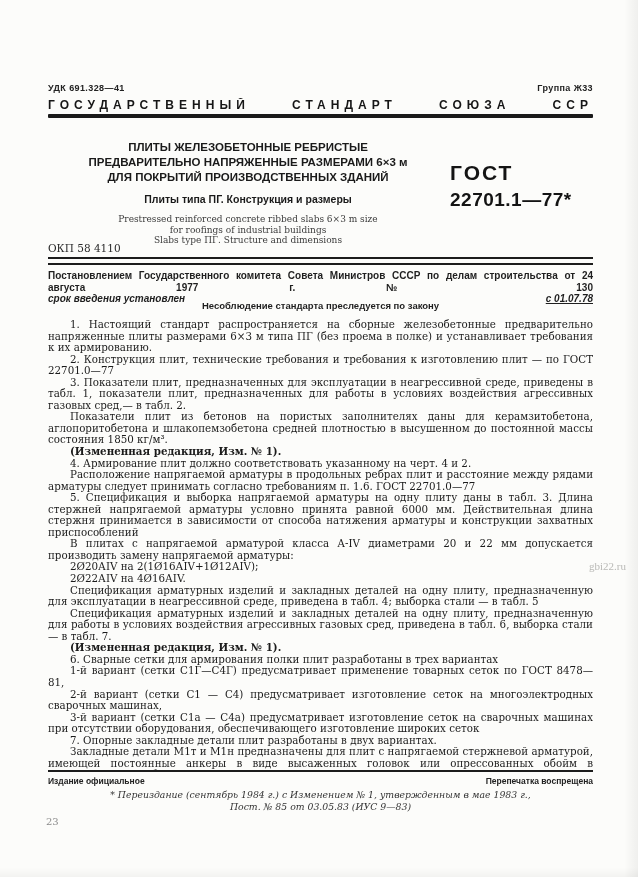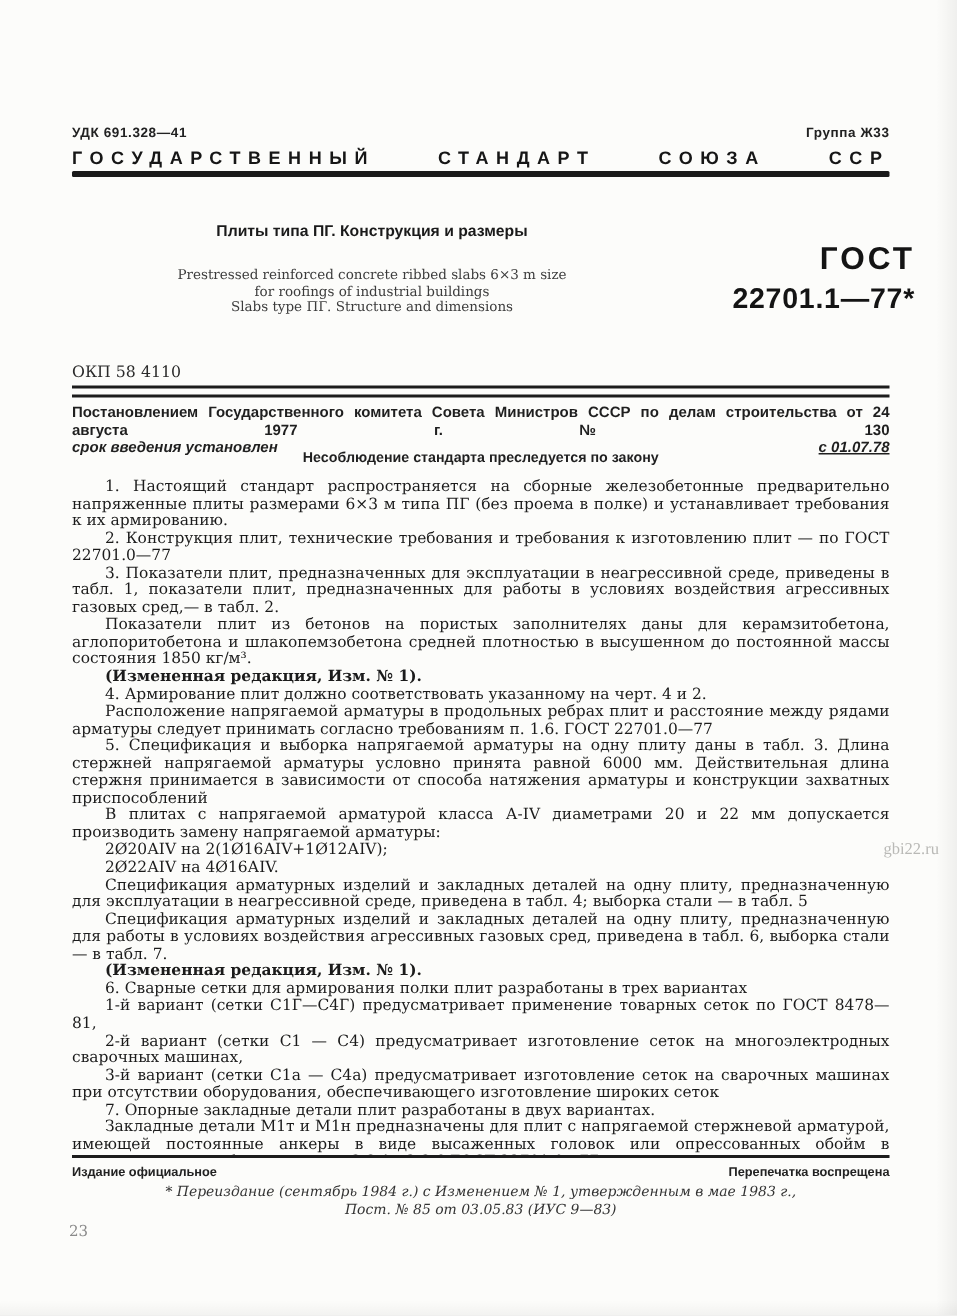--- a/index.html
+++ b/index.html
@@ -80,33 +80,33 @@
     color: #1a1a1a;
   }
   .title-sub {
     margin-top: 8px;
     font-family: "Liberation Sans", sans-serif;
     font-weight: 700;
     font-size: 10.5px;
     color: #1a1a1a;
   }
   .title-eng {
-    margin-top: 19px;
+    margin-top: 9px;
     font-family: "DejaVu Serif", serif;
     font-size: 9px;
     line-height: 10.5px;
     color: #3c3c3c;
   }
 
   .gost-block {
     position: absolute;
     top: 160px;
     left: 450px;
     width: 160px;
-    text-align: right;
+    text-align: left;
     font-family: "Liberation Sans", sans-serif;
     font-weight: 700;
     color: #141414;
   }
   .gost-label { font-size: 21px; letter-spacing: 2px; line-height: 26px; }
   .gost-number { font-size: 19px; letter-spacing: 0.5px; line-height: 28px; }
 
   
   .okp { top: 242px; font-size: 10.5px; color: #2a2a2a; }
   .double-rule {
@@ -194,20 +194,25 @@
 
   <div class="content-abs udk-row">
     <span>УДК 691.328—41</span>
     <span>Группа Ж33</span>
   </div>
 
   <div class="content-abs banner">ГОСУДАРСТВЕННЫЙ СТАНДАРТ СОЮЗА ССР</div>
   <div class="content-abs banner-rule"></div>
 
   <div class="title-block">
+    <div class="title-main">
+      <div>ПЛИТЫ ЖЕЛЕЗОБЕТОННЫЕ РЕБРИСТЫЕ</div>
+      <div>ПРЕДВАРИТЕЛЬНО НАПРЯЖЕННЫЕ РАЗМЕРАМИ 6×3 м</div>
+      <div>ДЛЯ ПОКРЫТИЙ ПРОИЗВОДСТВЕННЫХ ЗДАНИЙ</div>
+    </div>
     <div class="title-sub">Плиты типа ПГ. Конструкция и размеры</div>
     <div class="title-eng">
       <div>Prestressed reinforced concrete ribbed slabs 6×3 m size</div>
       <div>for roofings of industrial buildings</div>
       <div>Slabs type ПГ. Structure and dimensions</div>
     </div>
   </div>
 
   <div class="gost-block">
     <div class="gost-label">ГОСТ</div>

